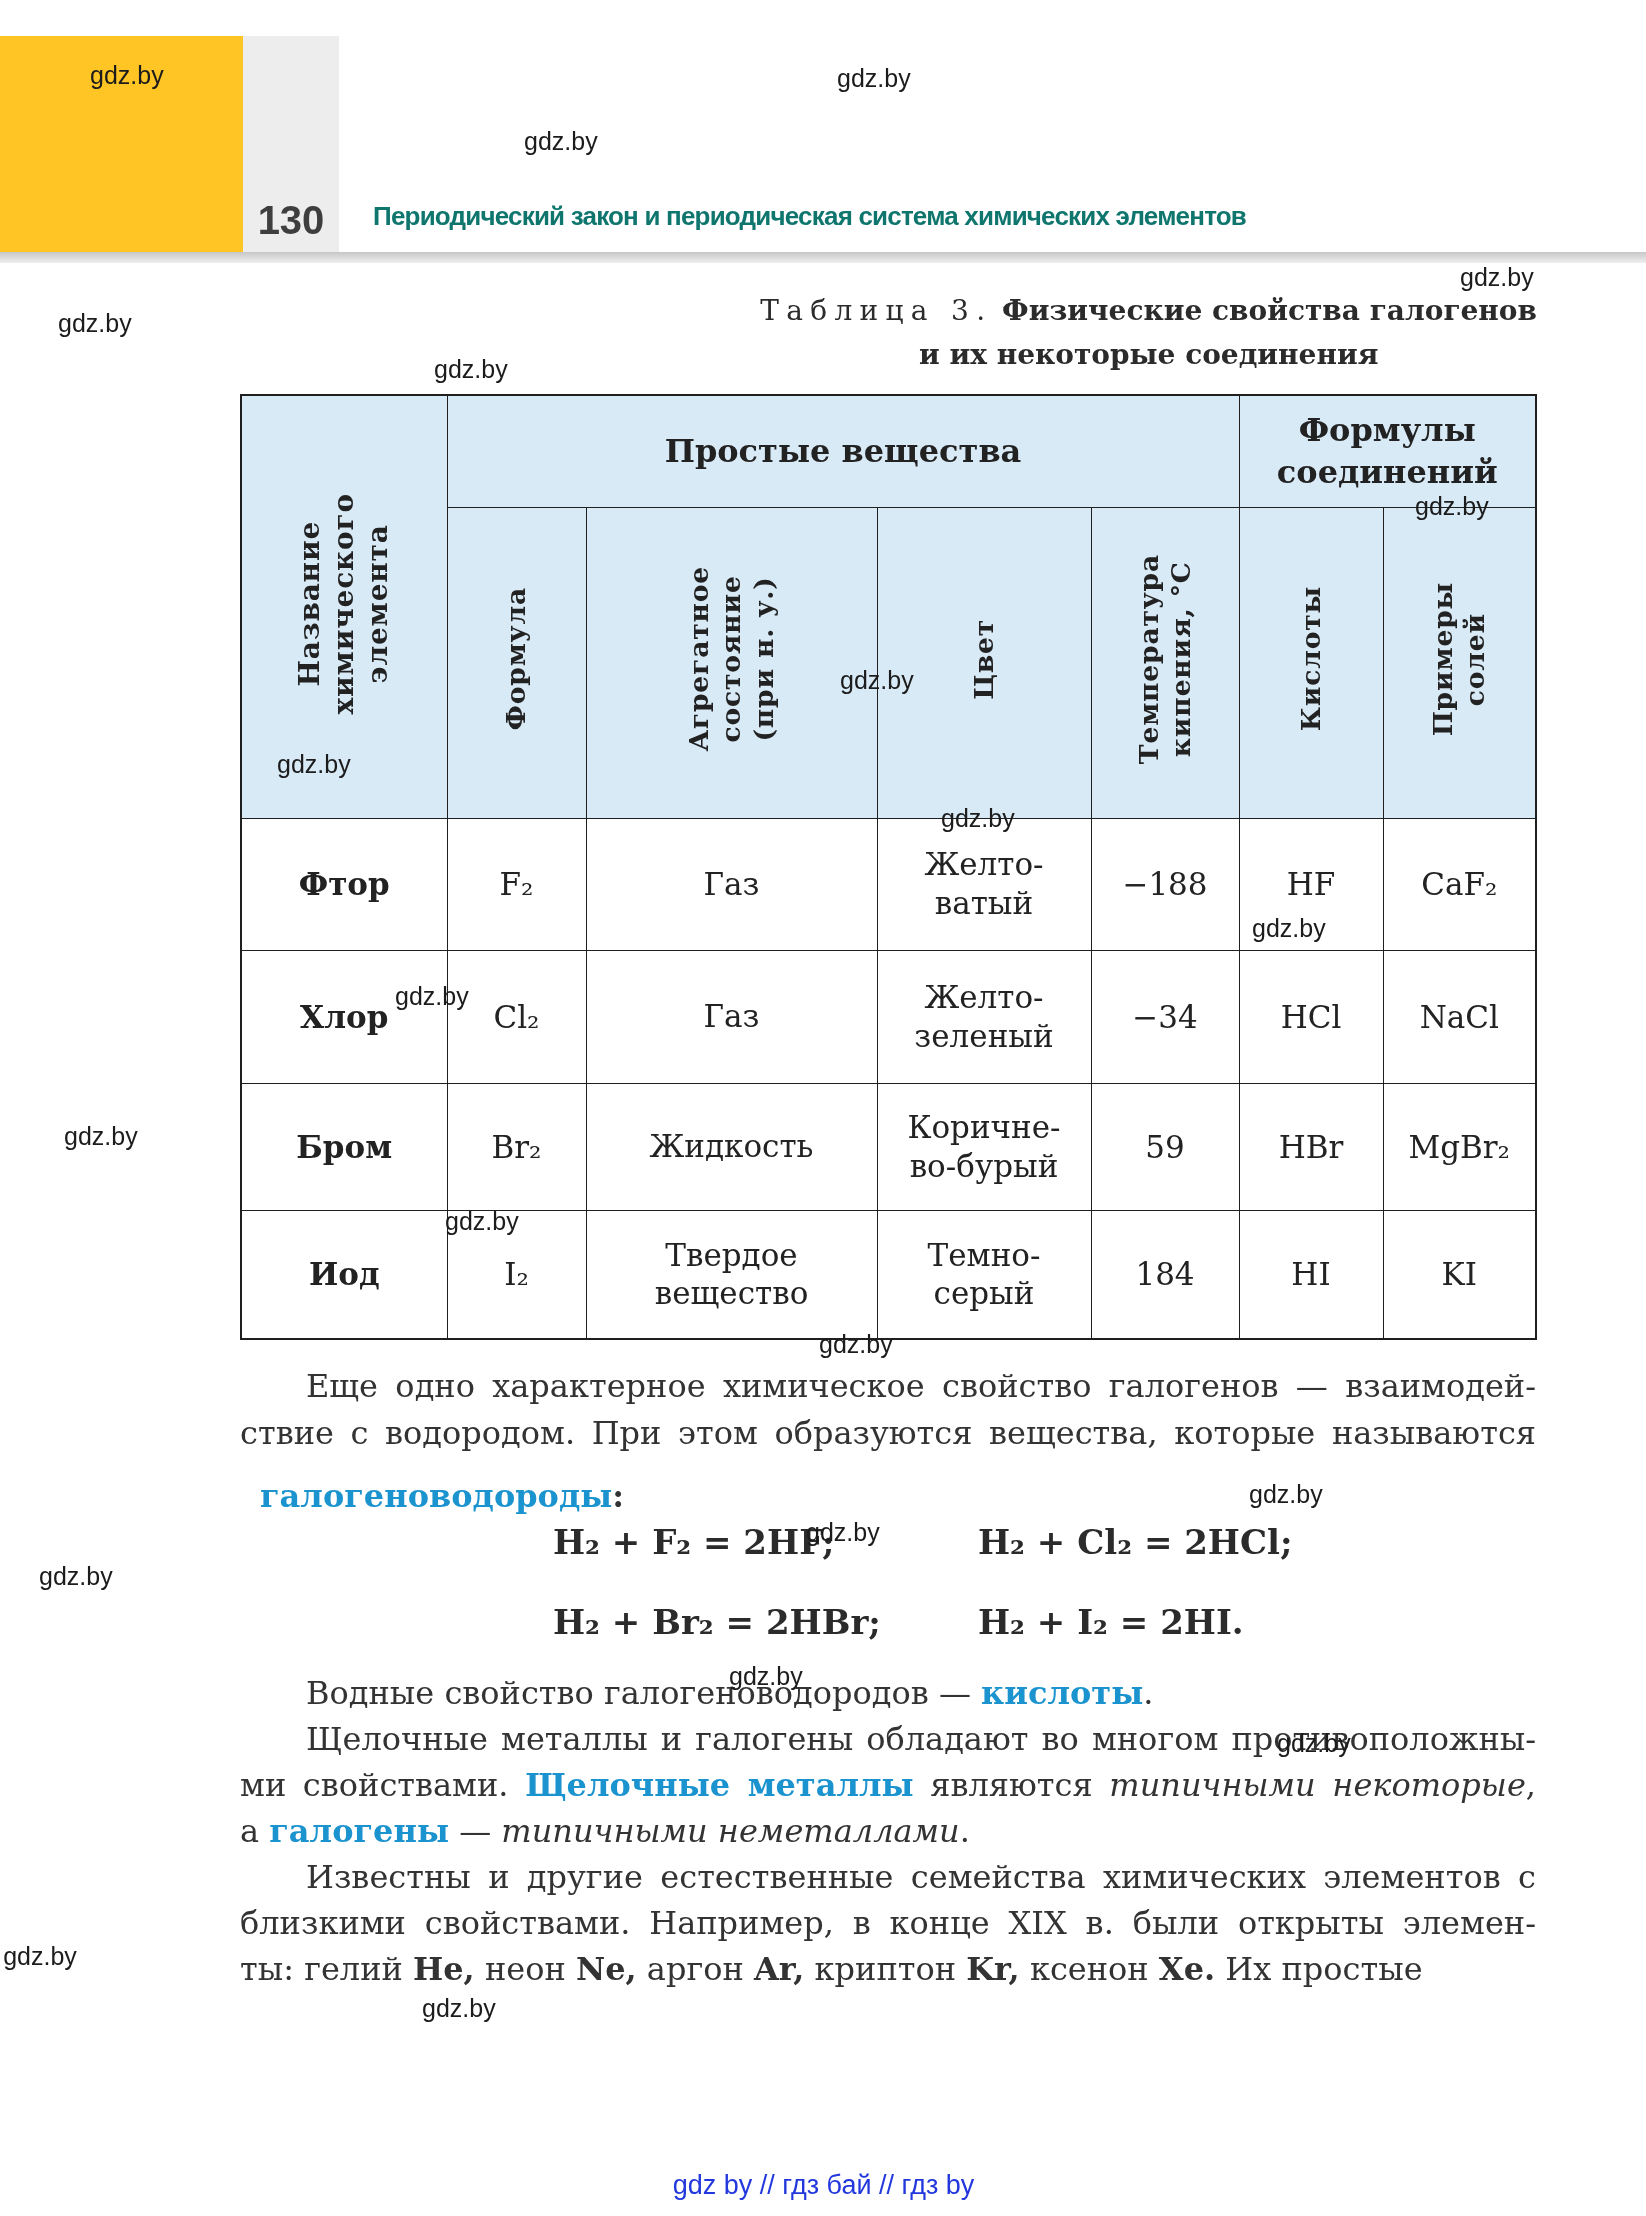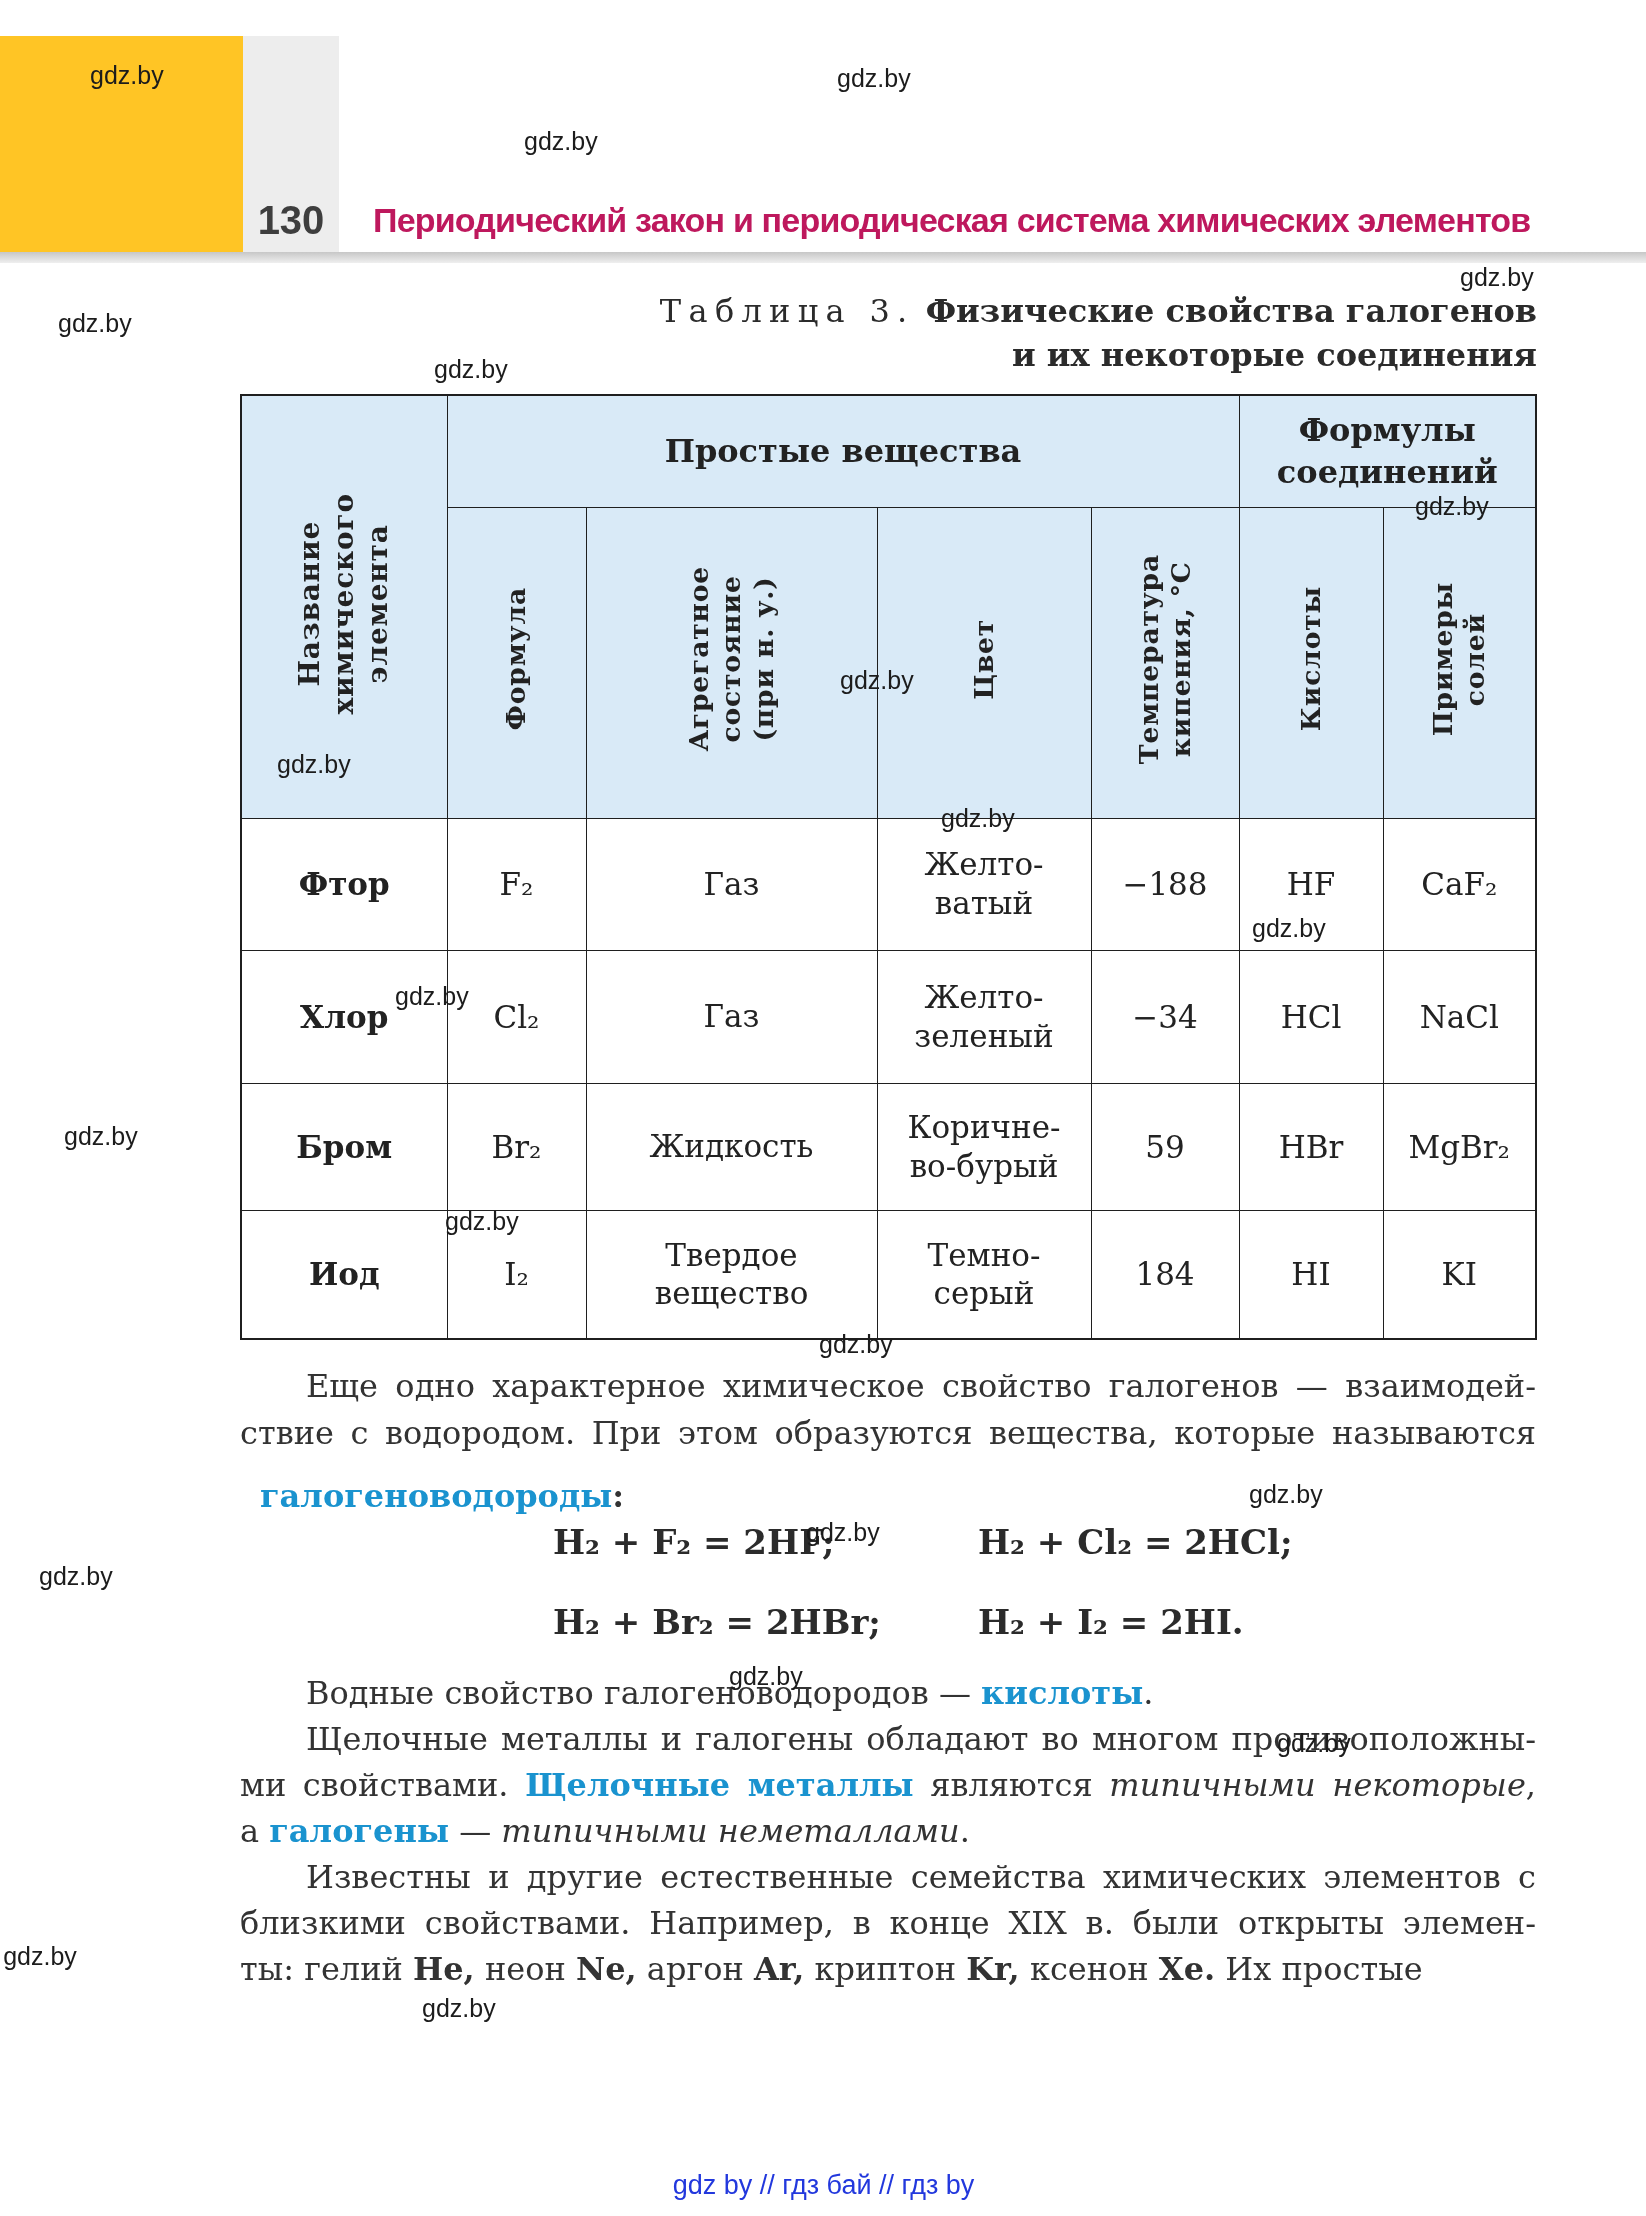--- a/index.html
+++ b/index.html
@@ -16,35 +16,35 @@
   .yellow-box{position:absolute;left:0;top:36px;width:243px;height:224px;}
   .gray-strip{position:absolute;left:243px;top:36px;width:96px;height:216px;background:#ededed;}
   .page-number{
     position:absolute;left:243px;top:198px;width:96px;text-align:center;
     font-family:"Liberation Sans","DejaVu Sans",sans-serif;
     font-size:40px;font-weight:bold;color:#3e3e3e;
   }
   .chapter-title{
     position:absolute;left:373px;top:201px;width:1177px;
     font-family:"Liberation Sans","DejaVu Sans",sans-serif;
-    font-size:34px;font-weight:bold;color:#be185d;letter-spacing:-0.8px;white-space:nowrap;
+    font-size:26px;font-weight:bold;color:#0f766e;letter-spacing:-0.8px;white-space:nowrap;
   }
   .header-shadow{
     position:absolute;left:0;top:252px;width:1647px;height:11.3px;
     background:linear-gradient(#c7c7c7,#efefef);
   }
   
   .wm{
     position:absolute;font-family:"Liberation Sans","DejaVu Sans",sans-serif;
     font-size:25px;color:#1c1c1c;white-space:nowrap;z-index:30;
   }
   
   .caption{
-    position:absolute;right:110px;top:289px;text-align:right;
-    font-size:32px;line-height:44px;color:#2b2b2b;white-space:nowrap;
+    position:absolute;right:110px;top:289px;text-align:center;
+    font-size:28px;line-height:44px;color:#2b2b2b;white-space:nowrap;
   }
   .cap-label{letter-spacing:7.3px;font-weight:normal;}
   .cap-bold{font-weight:bold;}
   
   table.halogens{
     position:absolute;left:240px;top:394px;width:1296px;height:944px;
     border-collapse:collapse;table-layout:fixed;
     font-size:31px;color:#222;
   }
   table.halogens th,table.halogens td{border:1.6px solid #1f1f1f;padding:0;}

